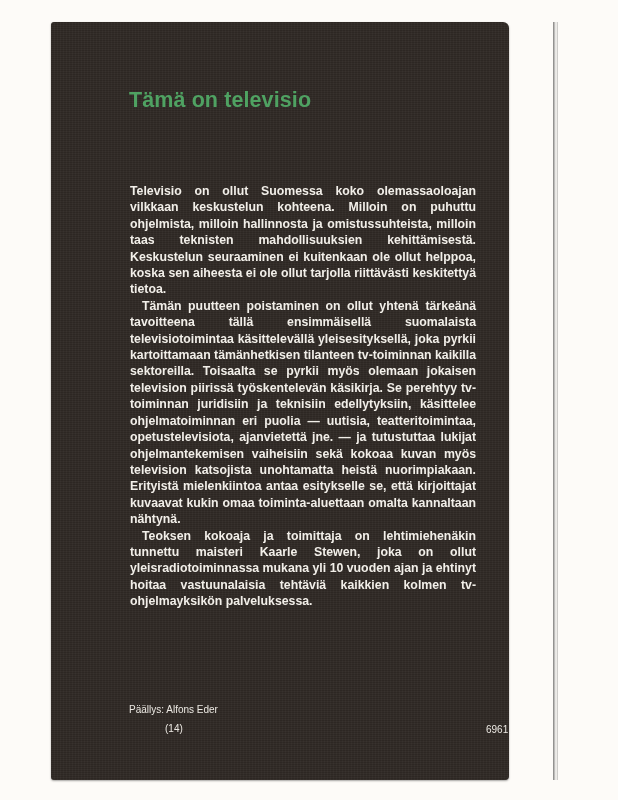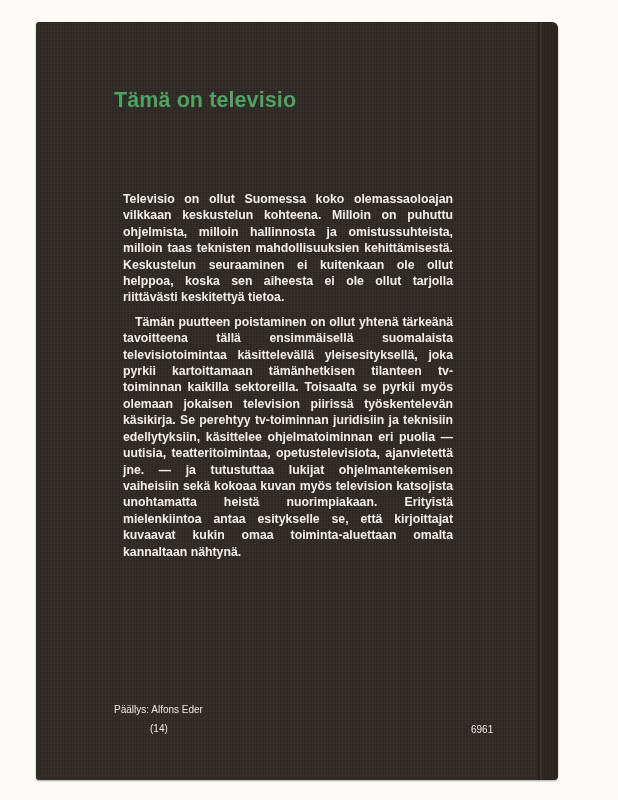--- a/index.html
+++ b/index.html
@@ -1,46 +1,47 @@
 <!DOCTYPE html>
 <html><head>
   <meta charset="utf-8">
   <style>
     html, body { margin:0; padding:0; }
     body { width:618px; height:800px; background:#fdfbf8; position:relative; overflow:hidden; font-family:"Liberation Sans", sans-serif; }
     .book {
-      position:absolute; left:36px; top:22px; width:522px; height:758px;
+      position:absolute; left:51px; top:22px; width:458px; height:758px;
       background-color:#2f2925;
       background-image:
         repeating-linear-gradient(0deg, rgba(255,255,255,0.025) 0 1px, rgba(0,0,0,0.03) 1px 2px),
         repeating-linear-gradient(90deg, rgba(255,255,255,0.02) 0 1px, rgba(0,0,0,0.03) 1px 3px);
       border-radius:3px 6px 4px 3px;
       box-shadow: 0 1px 2px rgba(0,0,0,0.35);
     }
     .spine-crease { position:absolute; top:0; bottom:0; left:502px; width:5px; background:linear-gradient(90deg, rgba(0,0,0,0.5), rgba(255,255,255,0.06) 60%, rgba(0,0,0,0.25)); }
     .spine { position:absolute; top:0; bottom:0; left:507px; right:0; background:rgba(0,0,0,0.12); border-radius:0 6px 4px 0; }
     .title { position:absolute; left:78px; top:66px; font-size:21.5px; font-weight:bold; color:#4fa262; letter-spacing:0.1px; }
     .subtitle { position:absolute; left:78px; top:99px; font-size:19.5px; font-weight:bold; color:#f1eee8; }
     .body-text { position:absolute; left:79px; top:161px; width:346px; color:#f2efe9; font-size:12.3px; font-weight:bold; line-height:16.4px; text-align:justify; hyphens:manual; }
-    .body-text p { margin:8px; text-indent:0; }
+    .body-text p { margin:0; text-indent:0; }
     .body-text p + p { text-indent:12px; }
     .credit { position:absolute; left:78px; top:682px; color:#ece9e3; font-size:10px;text-align:right; }
     .code { position:absolute; left:78px; top:701px; color:#ece9e3; font-size:10px;padding-left:36px; }
     .number { position:absolute; left:435px; top:702px; color:#ece9e3; font-size:10px; }
   </style>
 </head>
 <body>
 
 <div class="book">
   <div class="spine-crease"></div>
   <div class="spine"></div>
 
   <div class="title">Tämä on televisio</div>
 
   <div class="body-text">
     <p>Televisio on ollut Suomessa koko olemassaoloajan vilkkaan keskustelun kohteena. Milloin on puhuttu ohjelmista, milloin hallinnosta ja omistussuhteista, milloin taas teknisten mahdollisuuksien kehittämisestä. Keskustelun seuraaminen ei kuitenkaan ole ollut helppoa, koska sen aiheesta ei ole ollut tarjolla riittävästi keskitettyä tietoa.</p>
     <p>Tämän puutteen poistaminen on ollut yhtenä tärkeänä tavoitteena tällä ensimmäisellä suomalaista televisiotoimintaa käsittelevällä yleisesityksellä, joka pyrkii kartoittamaan tämänhetkisen tilanteen tv-toiminnan kaikilla sektoreilla. Toisaalta se pyrkii myös olemaan jokaisen television piirissä työskentelevän käsikirja. Se perehtyy tv-toiminnan juridisiin ja teknisiin edellytyksiin, käsittelee ohjelmatoiminnan eri puolia — uutisia, teatteritoimintaa, opetustelevisiota, ajanvietettä jne. — ja tutustuttaa lukijat ohjelmantekemisen vaiheisiin sekä kokoaa kuvan myös television katsojista unohtamatta heistä nuorimpiakaan. Erityistä mielenkiintoa antaa esitykselle se, että kirjoittajat kuvaavat kukin omaa toiminta-aluettaan omalta kannaltaan nähtynä.</p>
+    <p>Teoksen kokoaja ja toimittaja on lehtimiehenäkin tunnettu maisteri Kaarle Stewen, joka on ollut yleisradiotoiminnassa mukana yli 10 vuoden ajan ja ehtinyt hoitaa vastuunalaisia tehtäviä kaikkien kolmen tv-ohjelmayksikön palveluksessa.</p>
   </div>
 
   <div class="credit">Päällys: Alfons Eder</div>
   <div class="code">(14)</div>
   <div class="number">6961</div>
 </div>
 
 </body></html>

